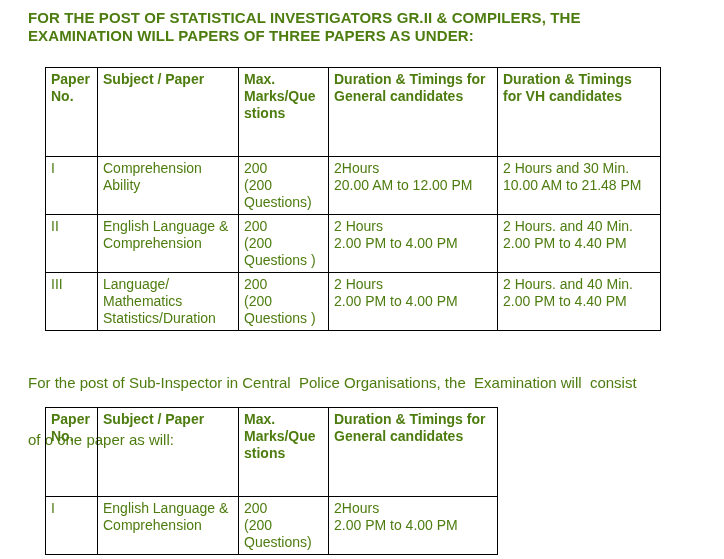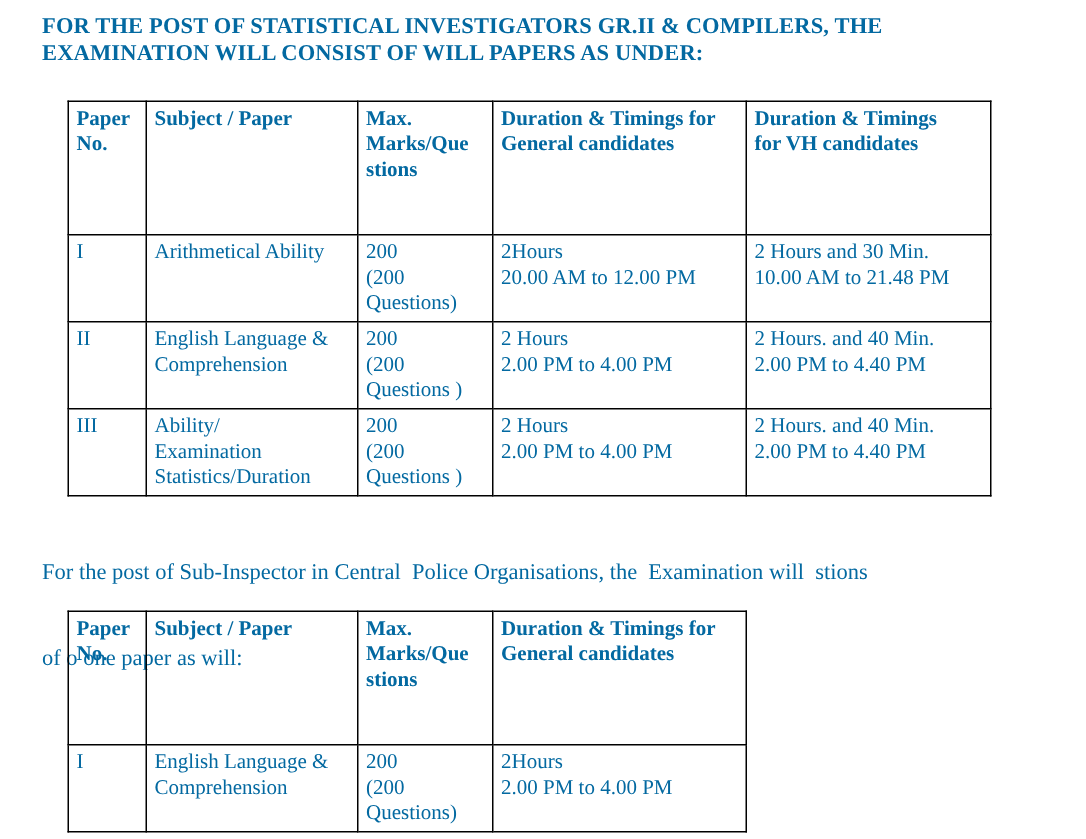--- a/index.html
+++ b/index.html
@@ -2,22 +2,22 @@
 <html><head>
 <meta charset="utf-8">
 <style>
   * { margin: 0; padding: 0; box-sizing: border-box; }
   html, body { background: #ffffff; }
   .page {
     position: relative;
     width: 724px;
     height: 559px;
     background: #ffffff;
-    color: #0369a1;
-    font-family: Liberation Serif, serif;
+    color: #4d7c0f;
+    font-family: Liberation Sans, sans-serif;
     overflow: hidden;
   }
   .doc-title {
     position: absolute;
     left: 28px;
     top: 9px;
     width: 640px;
     font-weight: bold;
     font-size: 15px;
     line-height: 18px;
@@ -61,21 +61,21 @@
   .t1 tr.r3 { height: 54px; }
   .t2 tr.r1 { height: 56px; }
 </style>
 </head>
 <body>
 
 <div class="page">
 
   <header class="doc-title">
     <div>FOR THE POST OF STATISTICAL INVESTIGATORS GR.II &amp; COMPILERS, THE</div>
-    <div>EXAMINATION WILL CONSIST OF WILL PAPERS AS UNDER:</div>
+    <div>EXAMINATION WILL PAPERS OF THREE PAPERS AS UNDER:</div>
   </header>
 
   <table class="t t1">
     <colgroup>
       <col class="c-no">
         <col class="c-subject">
         <col class="c-marks">
         <col class="c-general">
         <col class="c-vh">
     </colgroup>
@@ -100,21 +100,21 @@
         <th class="center">
           <div>Duration &amp; Timings</div>
           <div>for VH candidates</div>
         </th>
       </tr>
     </thead>
     <tbody>
       <tr class="r1">
         <td>I</td>
         <td>
-          <div>Arithmetical Ability</div>
+          <div>Comprehension Ability</div>
         </td>
         <td class="center">
           <div>200</div>
           <div>(200</div>
           <div>Questions)</div>
         </td>
         <td>
           <div>2Hours</div>
           <div>20.00 AM to 12.00 PM</div>
         </td>
@@ -139,43 +139,43 @@
           <div>2.00 PM to 4.00 PM</div>
         </td>
         <td>
           <div>2 Hours. and 40 Min.</div>
           <div>2.00 PM to 4.40 PM</div>
         </td>
       </tr>
       <tr class="r3">
         <td>III</td>
         <td>
-          <div>Ability/</div>
-          <div>Examination</div>
+          <div>Language/</div>
+          <div>Mathematics</div>
           <div>Statistics/Duration</div>
         </td>
         <td class="center">
           <div>200</div>
           <div>(200</div>
           <div>Questions )</div>
         </td>
         <td>
           <div>2 Hours</div>
           <div>2.00 PM to 4.00 PM</div>
         </td>
         <td>
           <div>2 Hours. and 40 Min.</div>
           <div>2.00 PM to 4.40 PM</div>
         </td>
       </tr>
     </tbody>
   </table>
 
   <div class="para">
-    <div>For the post of Sub-Inspector in Central  Police Organisations, the  Examination will  stions</div>
+    <div>For the post of Sub-Inspector in Central  Police Organisations, the  Examination will  consist</div>
     <div>of o one paper as will:</div>
   </div>
 
   <table class="t t2">
     <colgroup>
       <col class="c-no">
         <col class="c-subject">
         <col class="c-marks">
         <col class="c-general">
     </colgroup>

